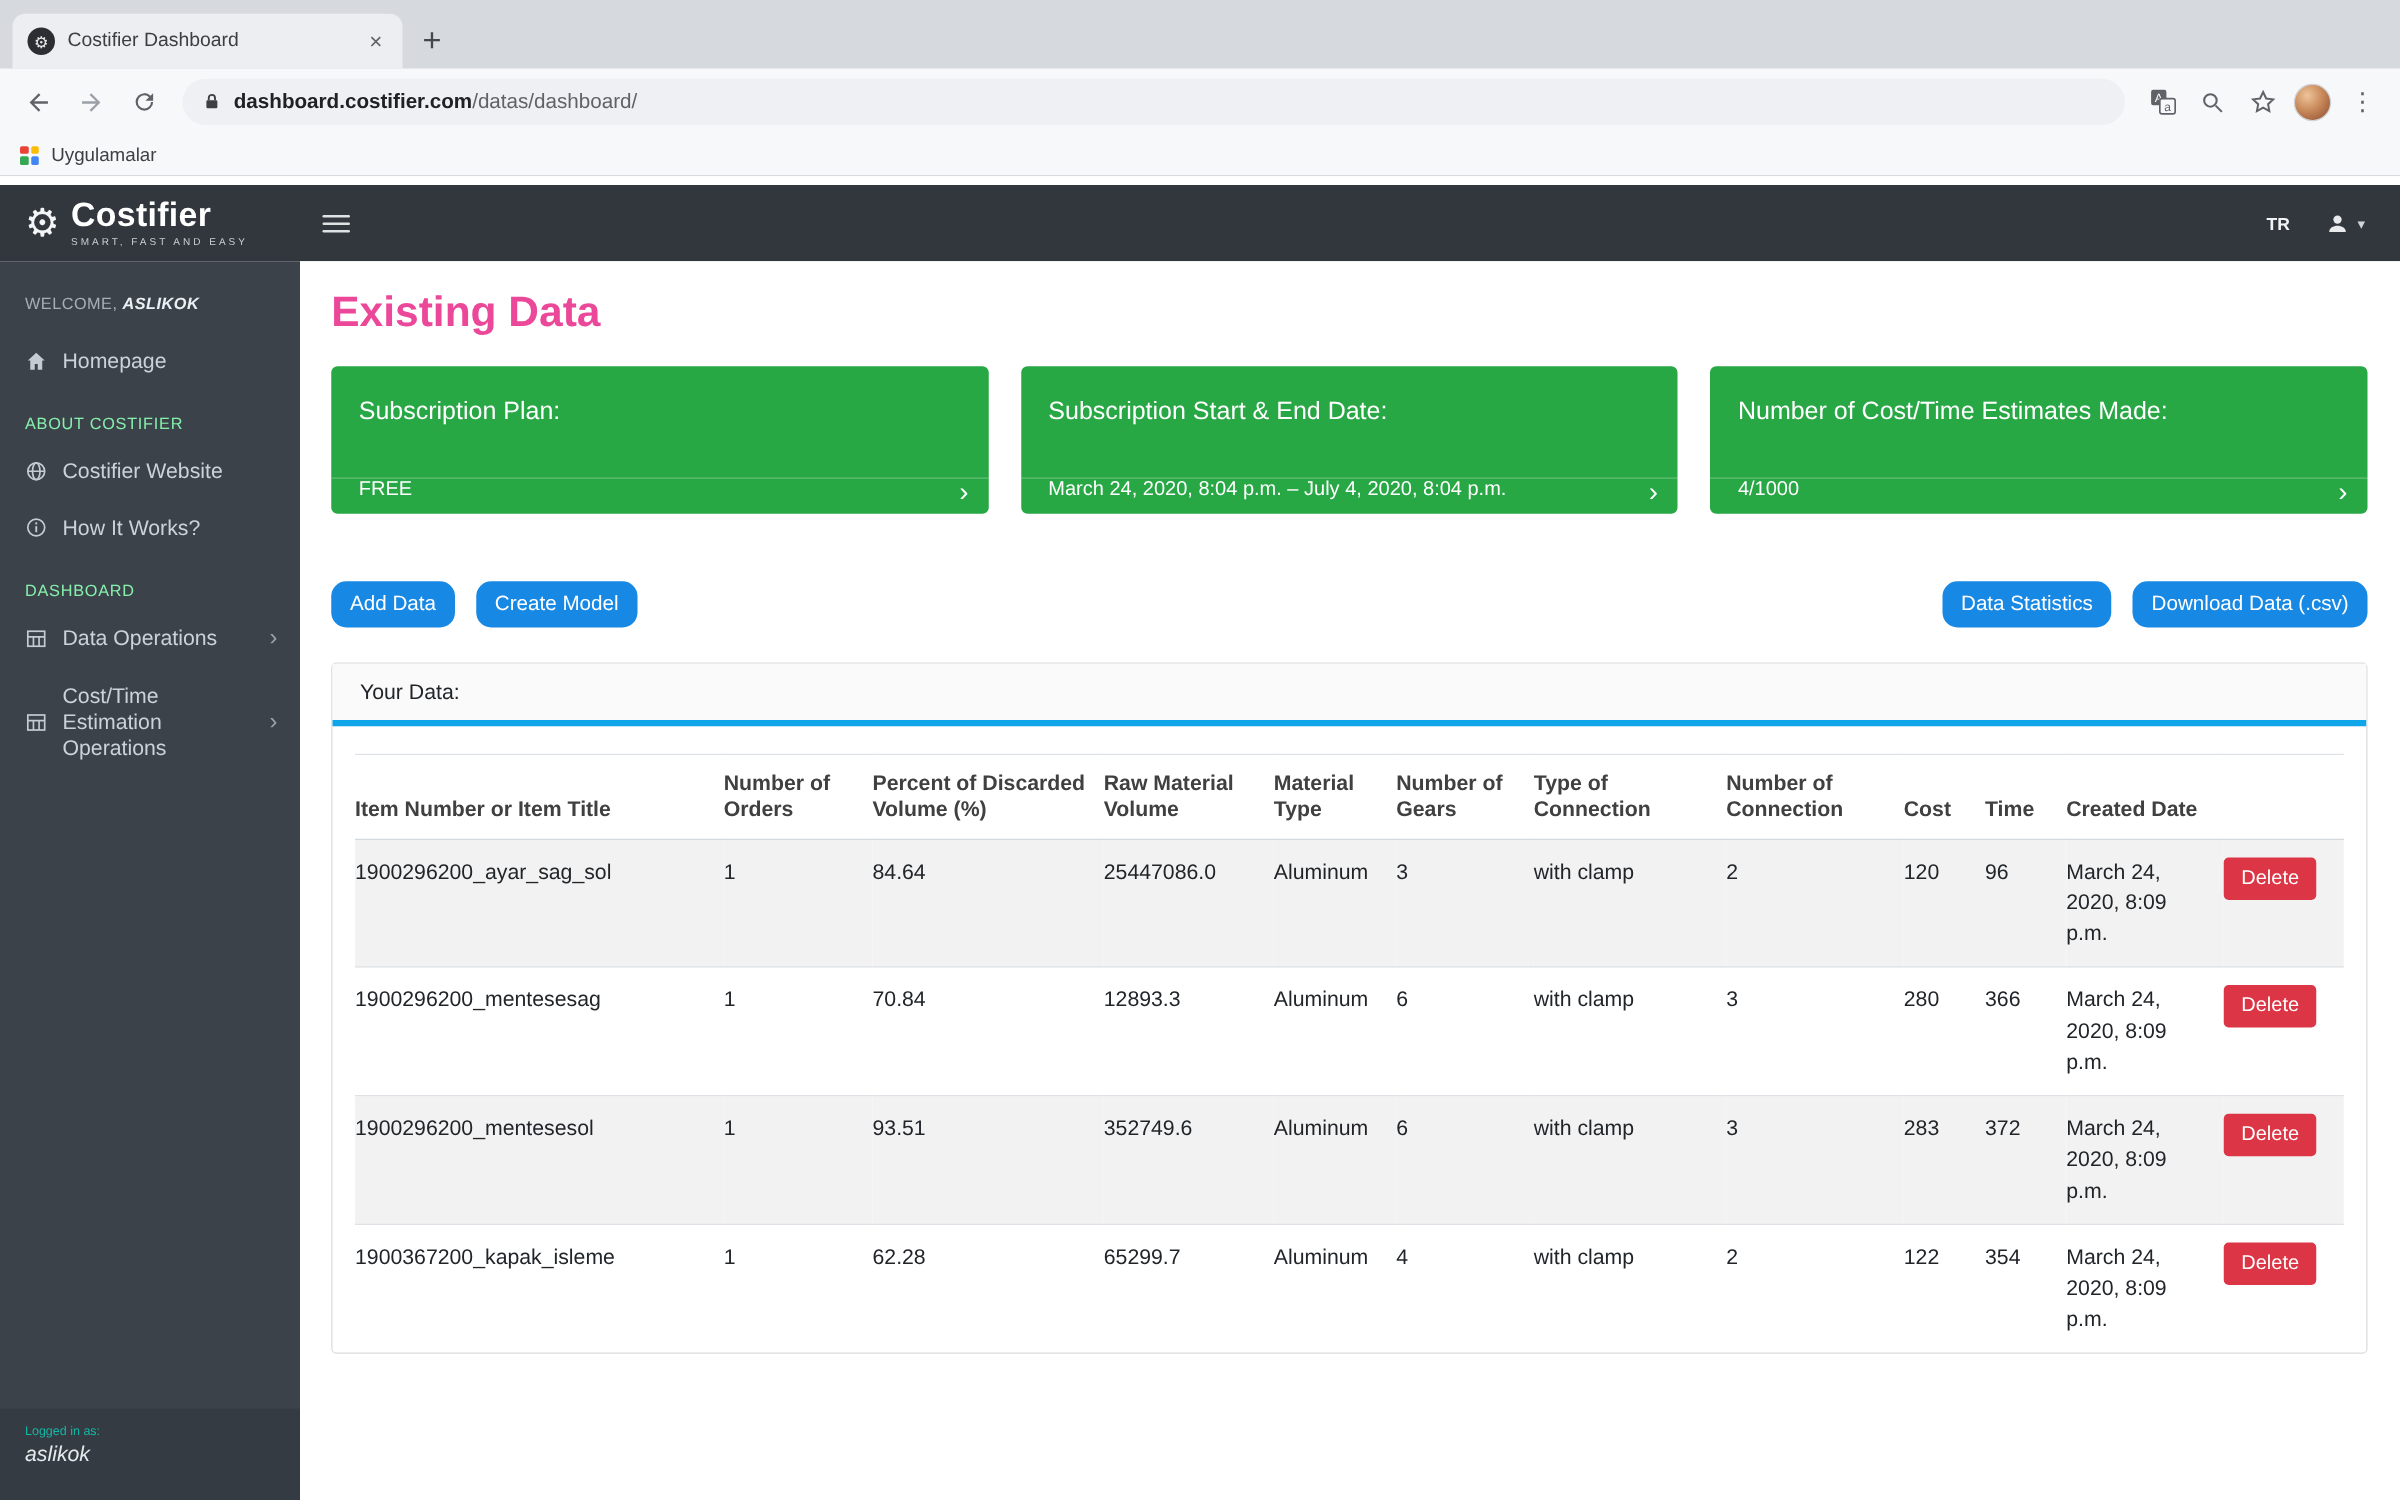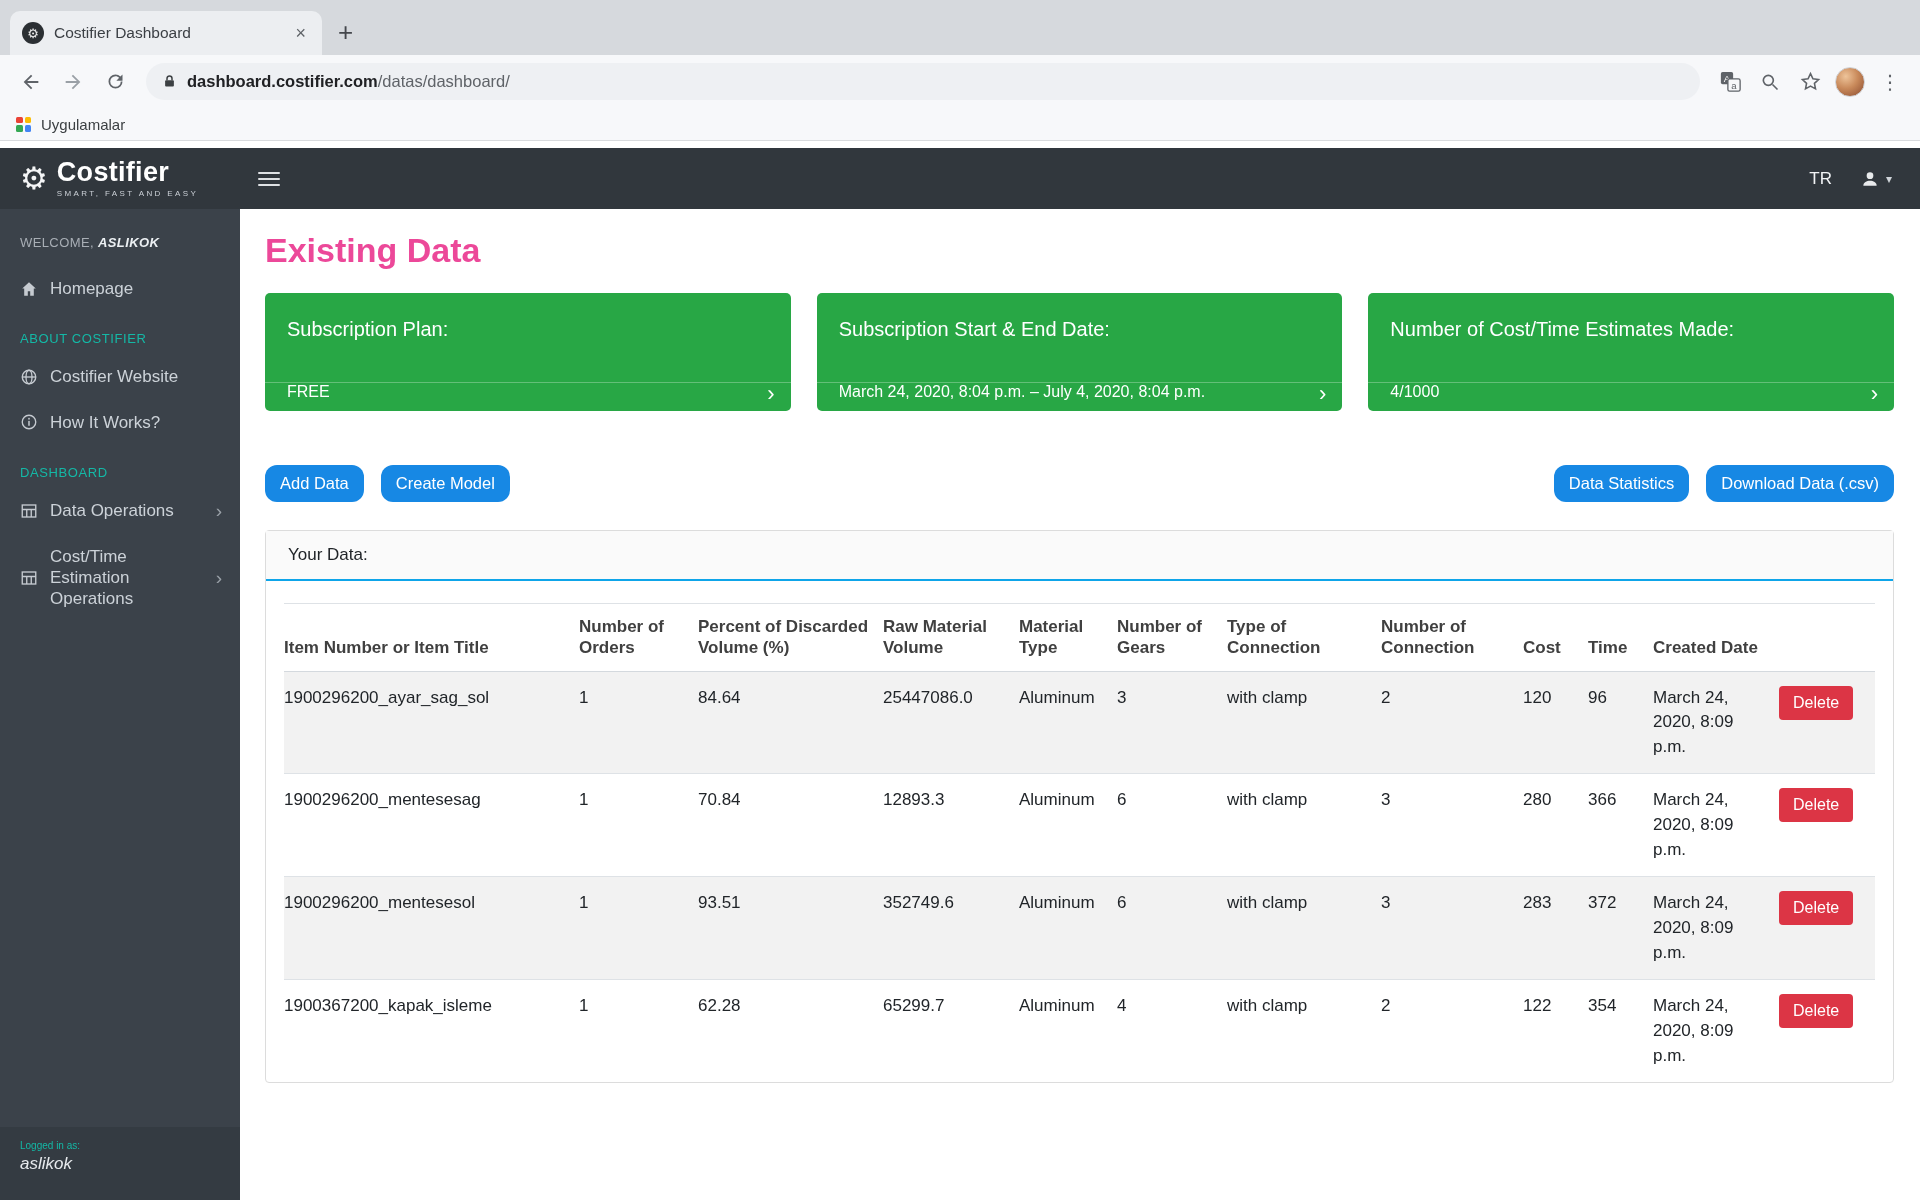--- a/index.html
+++ b/index.html
@@ -41,30 +41,30 @@
   
   .app { display:flex; flex-direction:column; height:1052px; }
   .navbar { height:61px; background:#31373d; display:flex; align-items:center; color:#fff; flex:none; }
   .brand { width:240px; padding-left:20px; display:flex; align-items:center; gap:9px; flex:none; }
   .brand-gear { font-size:31px; color:#f4f5f6; line-height:1; }
   .brand-name { font-size:27px; font-weight:700; letter-spacing:0.3px; line-height:1; }
   .brand-tagline { font-size:8px; letter-spacing:2.4px; color:#ccd1d7; margin-top:3px; }
   .hamburger { width:22px; display:flex; flex-direction:column; gap:4px; margin-left:18px; }
   .hamburger span { height:2px; background:#dfe2e5; border-radius:1px; }
   .navbar-right { margin-left:auto; display:flex; align-items:center; gap:28px; padding-right:28px; }
-  .lang { font-size:17px; color:#f1f3f5; }
+  .lang { font-size:14px; color:#f1f3f5;font-weight:bold; }
   .user-menu { display:flex; align-items:center; gap:6px; color:#e8eaec; }
   .caret { font-size:12px; color:#cfd4d9; }
 
   
   .app-body { flex:1; display:flex; min-height:0; }
   .sidebar { width:240px; background:#3b424a; position:relative; flex:none; }
   .welcome { padding:26px 20px 16px; font-size:13px; color:#a8aeb5; letter-spacing:0.4px; }
   .welcome .user { color:#ecf0f3; font-weight:700; font-style:italic; }
-  .side-heading { padding:20px 20px 8px; font-size:13px; color:#14b8a6; letter-spacing:0.6px; }
+  .side-heading { padding:20px 20px 8px; font-size:13px; color:#86efac; letter-spacing:0.6px; }
   .side-item { display:flex; align-items:center; gap:12px; padding:12px 18px 12px 20px;
                color:#ccd2d8; font-size:17px; cursor:default; }
   .side-item .label { flex:1; line-height:1.25; }
   .side-item .chev { color:#9aa1a8; font-size:19px; }
   .side-icon { width:18px; height:18px; flex:none; display:flex; align-items:center; justify-content:center; }
   .sidebar-footer { position:absolute; left:0; right:0; bottom:0; height:73px; background:#343b42; padding:13px 20px; }
   .sf-label { font-size:10px; color:#14b8a6; }
   .sf-user { font-size:17px; color:#e7eaed; font-style:italic; margin-top:3px; }
 
   
@@ -79,21 +79,21 @@
                  border-top:1px solid rgba(255,255,255,0.28); display:flex; align-items:flex-start;
                  padding:0 16px 0 22px; font-size:16px; }
   .card-footer .chev { margin-left:auto; font-size:22px; line-height:1; }
 
   .actions { margin-top:54px; display:flex; gap:17px; align-items:center; }
   .actions .spacer { flex:1; }
   .btn-blue { background:#1788e4; color:#fff; border:none; border-radius:12px;
               font-size:16.5px; padding:9px 15px; font-family:inherit; cursor:pointer; }
 
   .panel { margin-top:28px; border:1px solid #dcdcdc; border-radius:4px; }
-  .panel-header { height:50px; background:#fafafa; border-bottom:2px solid #0ea5e9;
+  .panel-header { height:50px; background:#fafafa; border-bottom:5px solid #0ea5e9;
                   display:flex; align-items:center; padding:0 22px; font-size:17px; color:#212529; }
   .panel-body { padding:22px 18px 0; }
 
   table.data { width:100%; border-collapse:collapse; table-layout:fixed; border-top:1px solid #dee2e6; }
   col.c1{width:295px} col.c2{width:119px} col.c3{width:185px} col.c4{width:136px}
   col.c5{width:98px}  col.c6{width:110px} col.c7{width:154px} col.c8{width:142px}
   col.c9{width:65px}  col.c10{width:65px} col.c11{width:126px} col.c12{width:96px}
   table.data th { text-align:left; vertical-align:bottom; font-size:17px; font-weight:700; color:#404040;
                   padding:12px 12px 12px 0; line-height:1.25; border-bottom:1px solid #d4d9de; }
   table.data td { vertical-align:top; font-size:17px; color:#212529; padding:14px 10px 14px 0; line-height:1.45; }

